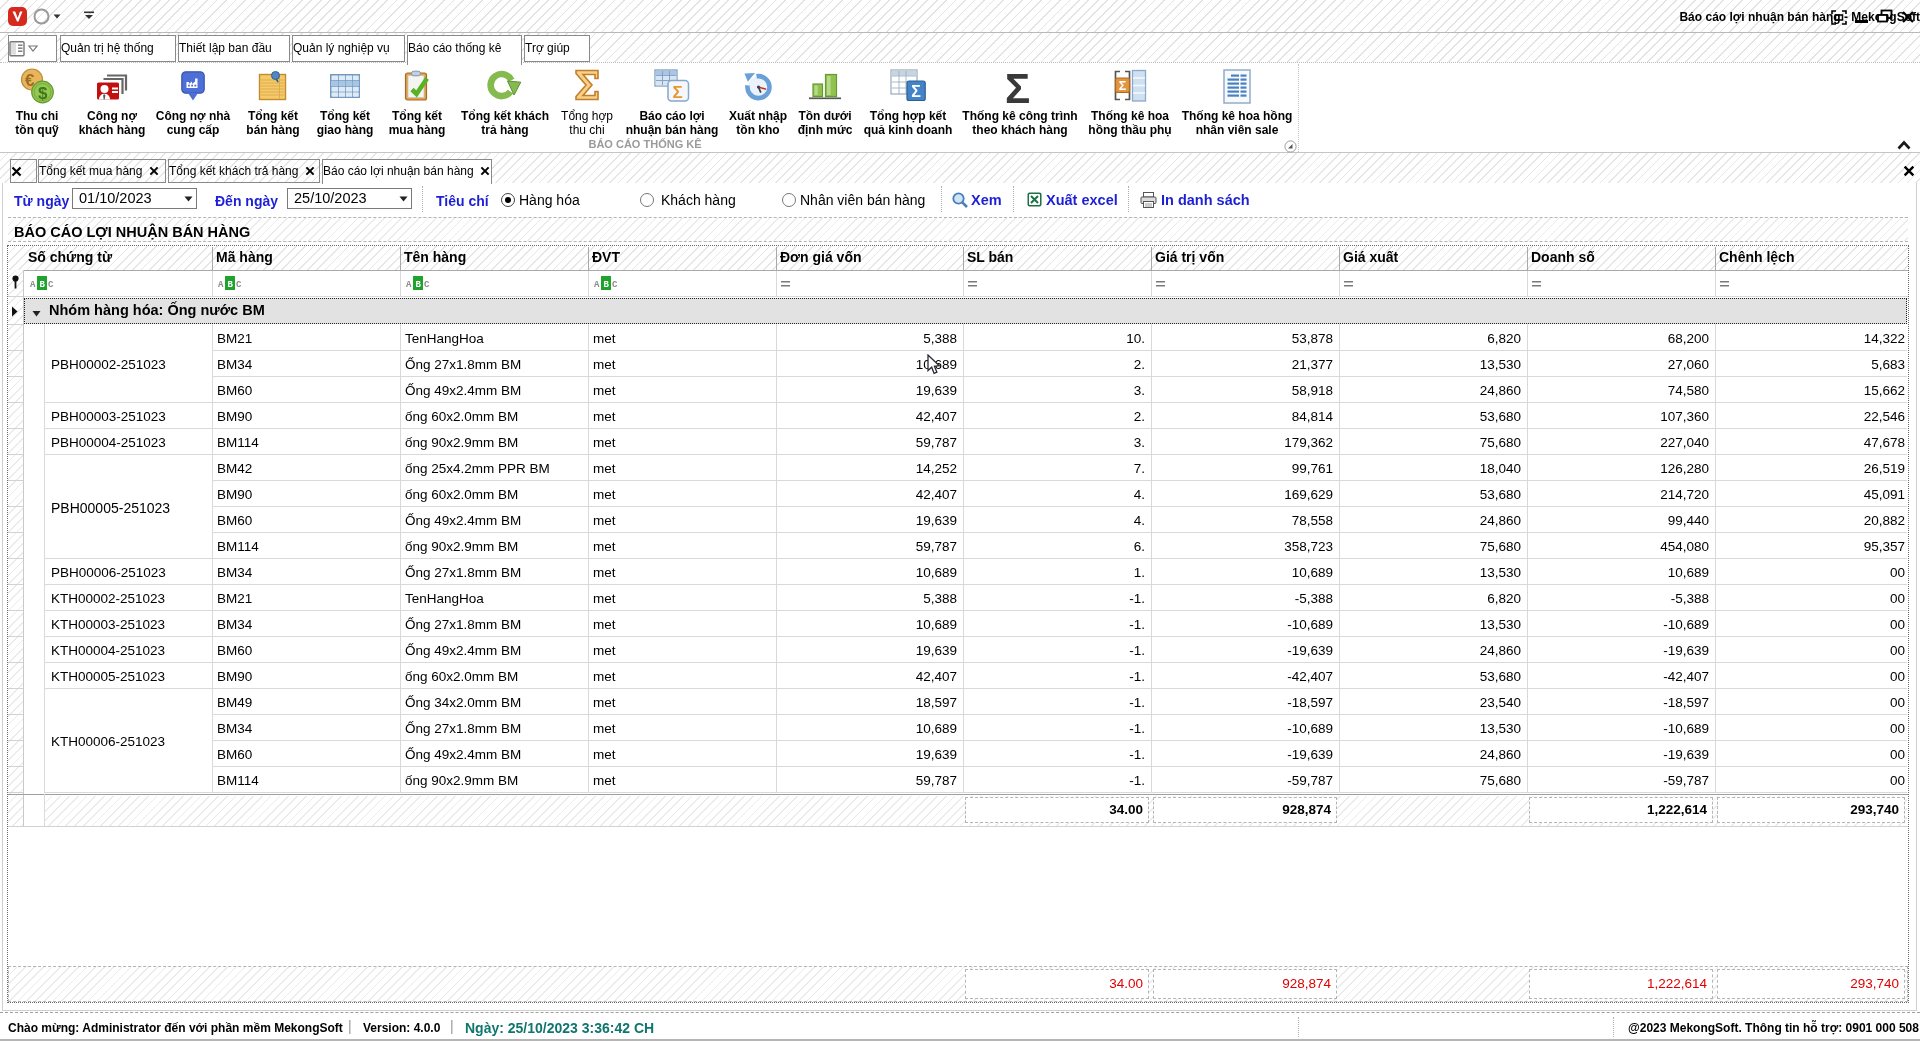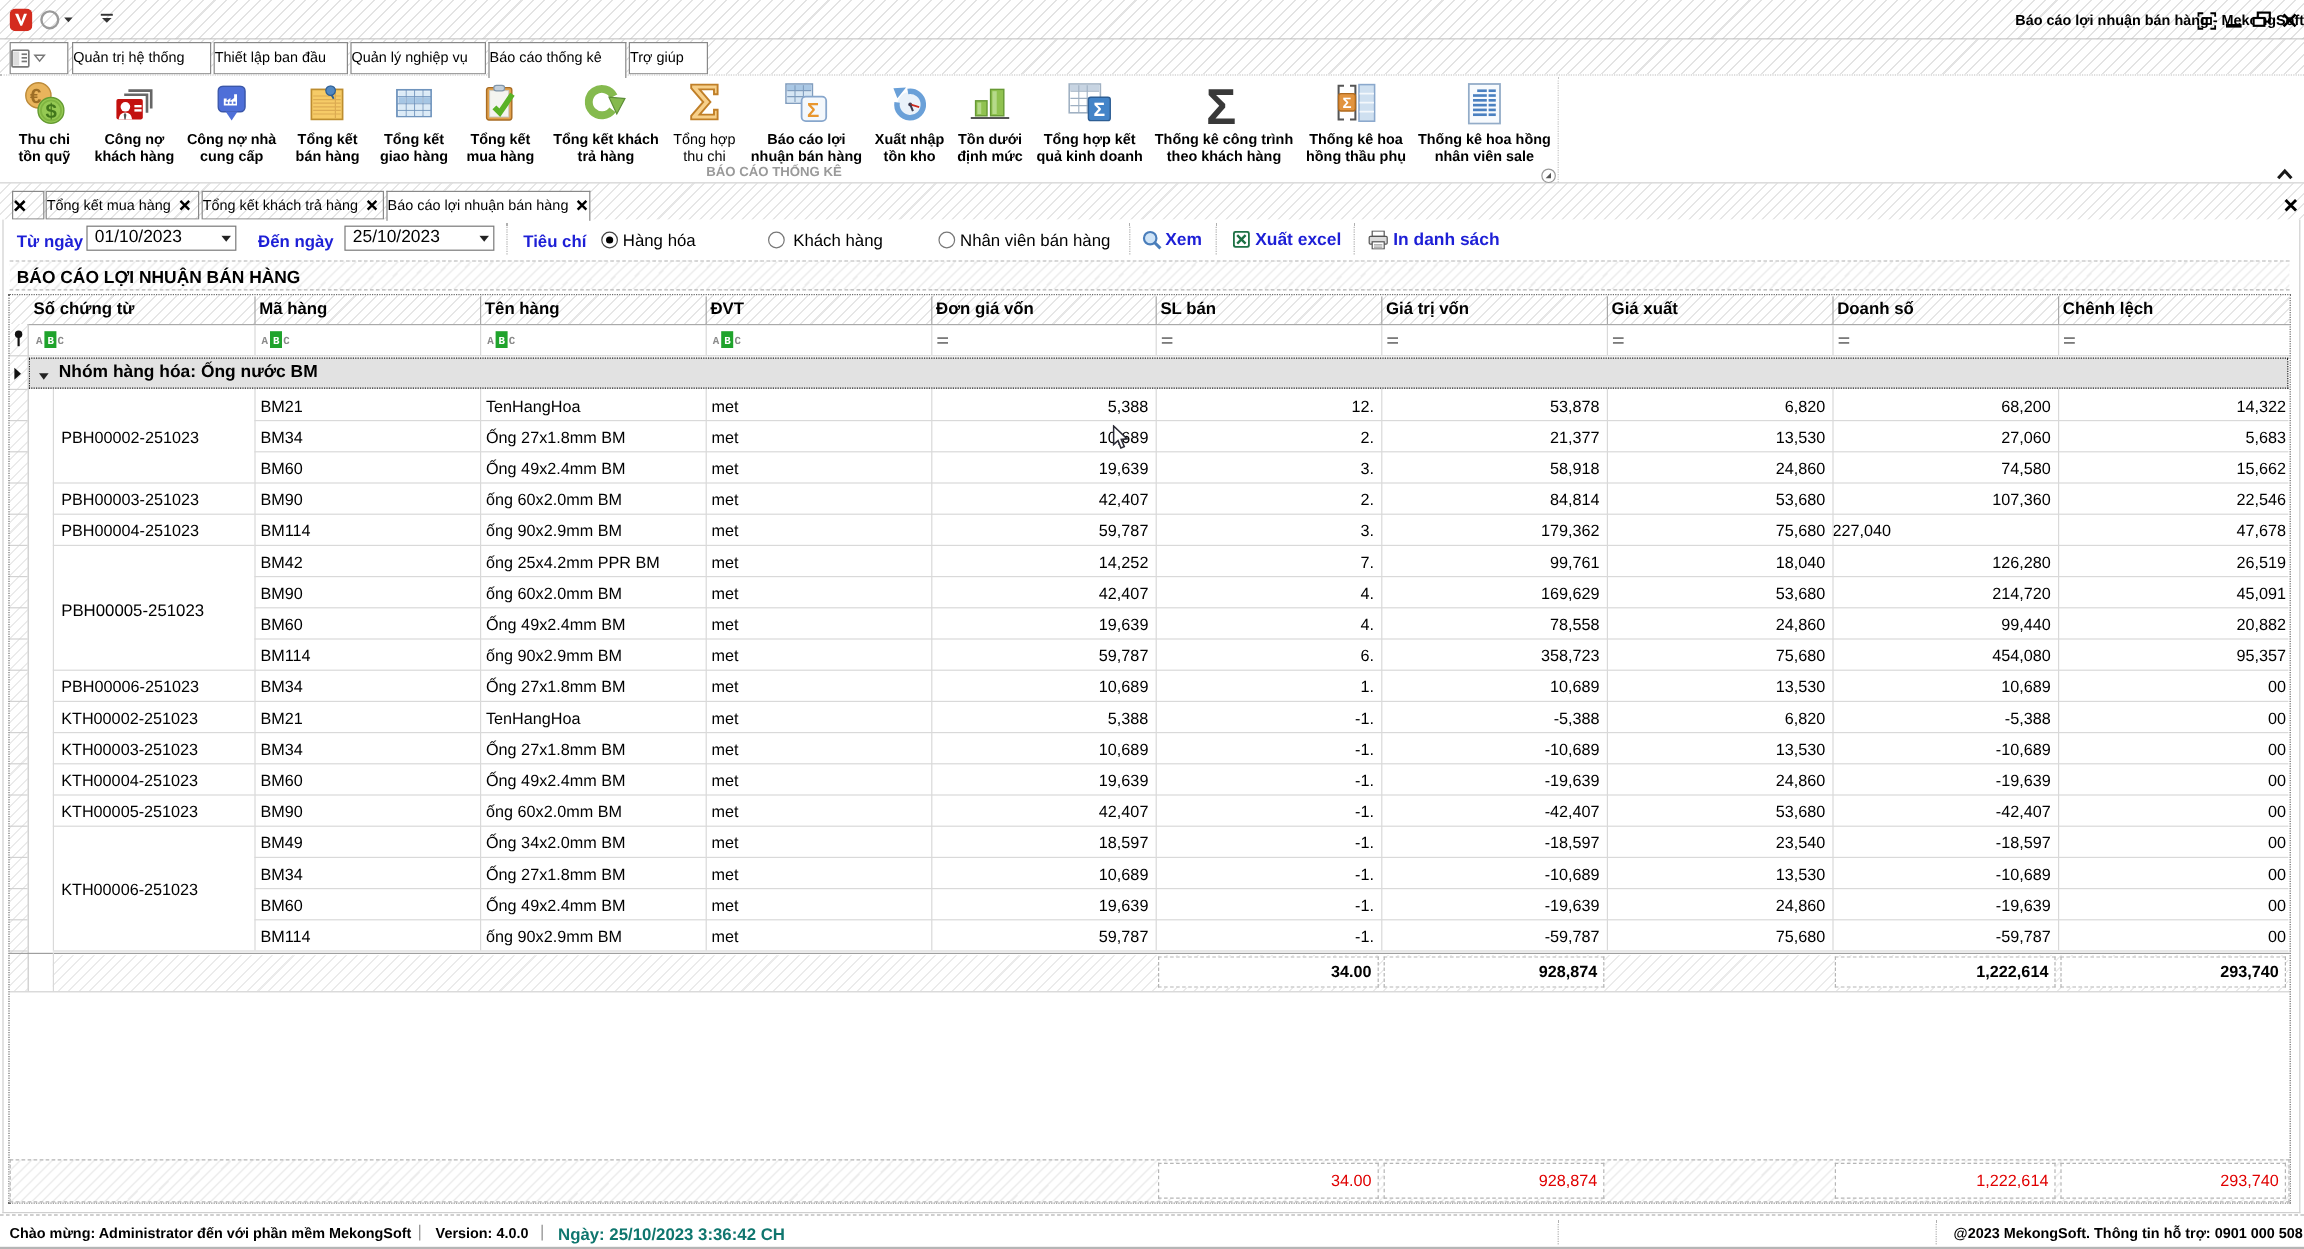--- a/index.html
+++ b/index.html
@@ -467,21 +467,21 @@
 <div class="abs" style="left:8px;top:688px;width:15px;height:1px;background:#d2d2d2;"></div>
 <div class="abs" style="left:8px;top:714px;width:15px;height:1px;background:#d2d2d2;"></div>
 <div class="abs" style="left:8px;top:740px;width:15px;height:1px;background:#d2d2d2;"></div>
 <div class="abs" style="left:8px;top:766px;width:15px;height:1px;background:#d2d2d2;"></div>
 <div class="abs" style="left:8px;top:792px;width:15px;height:1px;background:#d2d2d2;"></div>
 <div class="abs" style="left:8px;top:296px;width:15px;height:1px;background:#d2d2d2;"></div>
 <div class="abs" style="left:212px;top:326px;width:182px;height:26px;line-height:26px;font-size:13.5px;padding-left:5px;">BM21</div>
 <div class="abs" style="left:400px;top:326px;width:182px;height:26px;line-height:26px;font-size:13.5px;padding-left:5px;">TenHangHoa</div>
 <div class="abs" style="left:588px;top:326px;width:182px;height:26px;line-height:26px;font-size:13.5px;padding-left:5px;">met</div>
 <div class="abs" style="left:776px;top:326px;width:181px;height:26px;line-height:26px;font-size:13.5px;text-align:right;">5,388</div>
-<div class="abs" style="left:963px;top:326px;width:182px;height:26px;line-height:26px;font-size:13.5px;text-align:right;">12.</div>
+<div class="abs" style="left:963px;top:326px;width:182px;height:26px;line-height:26px;font-size:13.5px;text-align:right;">10.</div>
 <div class="abs" style="left:1151px;top:326px;width:182px;height:26px;line-height:26px;font-size:13.5px;text-align:right;">53,878</div>
 <div class="abs" style="left:1339px;top:326px;width:182px;height:26px;line-height:26px;font-size:13.5px;text-align:right;">6,820</div>
 <div class="abs" style="left:1527px;top:326px;width:182px;height:26px;line-height:26px;font-size:13.5px;text-align:right;">68,200</div>
 <div class="abs" style="left:1715px;top:326px;width:190px;height:26px;line-height:26px;font-size:13.5px;text-align:right;">14,322</div>
 <div class="abs" style="left:212px;top:352px;width:182px;height:26px;line-height:26px;font-size:13.5px;padding-left:5px;">BM34</div>
 <div class="abs" style="left:400px;top:352px;width:182px;height:26px;line-height:26px;font-size:13.5px;padding-left:5px;">Ống 27x1.8mm BM</div>
 <div class="abs" style="left:588px;top:352px;width:182px;height:26px;line-height:26px;font-size:13.5px;padding-left:5px;">met</div>
 <div class="abs" style="left:776px;top:352px;width:181px;height:26px;line-height:26px;font-size:13.5px;text-align:right;">10,689</div>
 <div class="abs" style="left:963px;top:352px;width:182px;height:26px;line-height:26px;font-size:13.5px;text-align:right;">2.</div>
 <div class="abs" style="left:1151px;top:352px;width:182px;height:26px;line-height:26px;font-size:13.5px;text-align:right;">21,377</div>
@@ -506,21 +506,21 @@
 <div class="abs" style="left:1339px;top:404px;width:182px;height:26px;line-height:26px;font-size:13.5px;text-align:right;">53,680</div>
 <div class="abs" style="left:1527px;top:404px;width:182px;height:26px;line-height:26px;font-size:13.5px;text-align:right;">107,360</div>
 <div class="abs" style="left:1715px;top:404px;width:190px;height:26px;line-height:26px;font-size:13.5px;text-align:right;">22,546</div>
 <div class="abs" style="left:212px;top:430px;width:182px;height:26px;line-height:26px;font-size:13.5px;padding-left:5px;">BM114</div>
 <div class="abs" style="left:400px;top:430px;width:182px;height:26px;line-height:26px;font-size:13.5px;padding-left:5px;">ống 90x2.9mm BM</div>
 <div class="abs" style="left:588px;top:430px;width:182px;height:26px;line-height:26px;font-size:13.5px;padding-left:5px;">met</div>
 <div class="abs" style="left:776px;top:430px;width:181px;height:26px;line-height:26px;font-size:13.5px;text-align:right;">59,787</div>
 <div class="abs" style="left:963px;top:430px;width:182px;height:26px;line-height:26px;font-size:13.5px;text-align:right;">3.</div>
 <div class="abs" style="left:1151px;top:430px;width:182px;height:26px;line-height:26px;font-size:13.5px;text-align:right;">179,362</div>
 <div class="abs" style="left:1339px;top:430px;width:182px;height:26px;line-height:26px;font-size:13.5px;text-align:right;">75,680</div>
-<div class="abs" style="left:1527px;top:430px;width:182px;height:26px;line-height:26px;font-size:13.5px;text-align:left;">227,040</div>
+<div class="abs" style="left:1527px;top:430px;width:182px;height:26px;line-height:26px;font-size:13.5px;text-align:right;">227,040</div>
 <div class="abs" style="left:1715px;top:430px;width:190px;height:26px;line-height:26px;font-size:13.5px;text-align:right;">47,678</div>
 <div class="abs" style="left:212px;top:456px;width:182px;height:26px;line-height:26px;font-size:13.5px;padding-left:5px;">BM42</div>
 <div class="abs" style="left:400px;top:456px;width:182px;height:26px;line-height:26px;font-size:13.5px;padding-left:5px;">ống 25x4.2mm PPR BM</div>
 <div class="abs" style="left:588px;top:456px;width:182px;height:26px;line-height:26px;font-size:13.5px;padding-left:5px;">met</div>
 <div class="abs" style="left:776px;top:456px;width:181px;height:26px;line-height:26px;font-size:13.5px;text-align:right;">14,252</div>
 <div class="abs" style="left:963px;top:456px;width:182px;height:26px;line-height:26px;font-size:13.5px;text-align:right;">7.</div>
 <div class="abs" style="left:1151px;top:456px;width:182px;height:26px;line-height:26px;font-size:13.5px;text-align:right;">99,761</div>
 <div class="abs" style="left:1339px;top:456px;width:182px;height:26px;line-height:26px;font-size:13.5px;text-align:right;">18,040</div>
 <div class="abs" style="left:1527px;top:456px;width:182px;height:26px;line-height:26px;font-size:13.5px;text-align:right;">126,280</div>
 <div class="abs" style="left:1715px;top:456px;width:190px;height:26px;line-height:26px;font-size:13.5px;text-align:right;">26,519</div>

